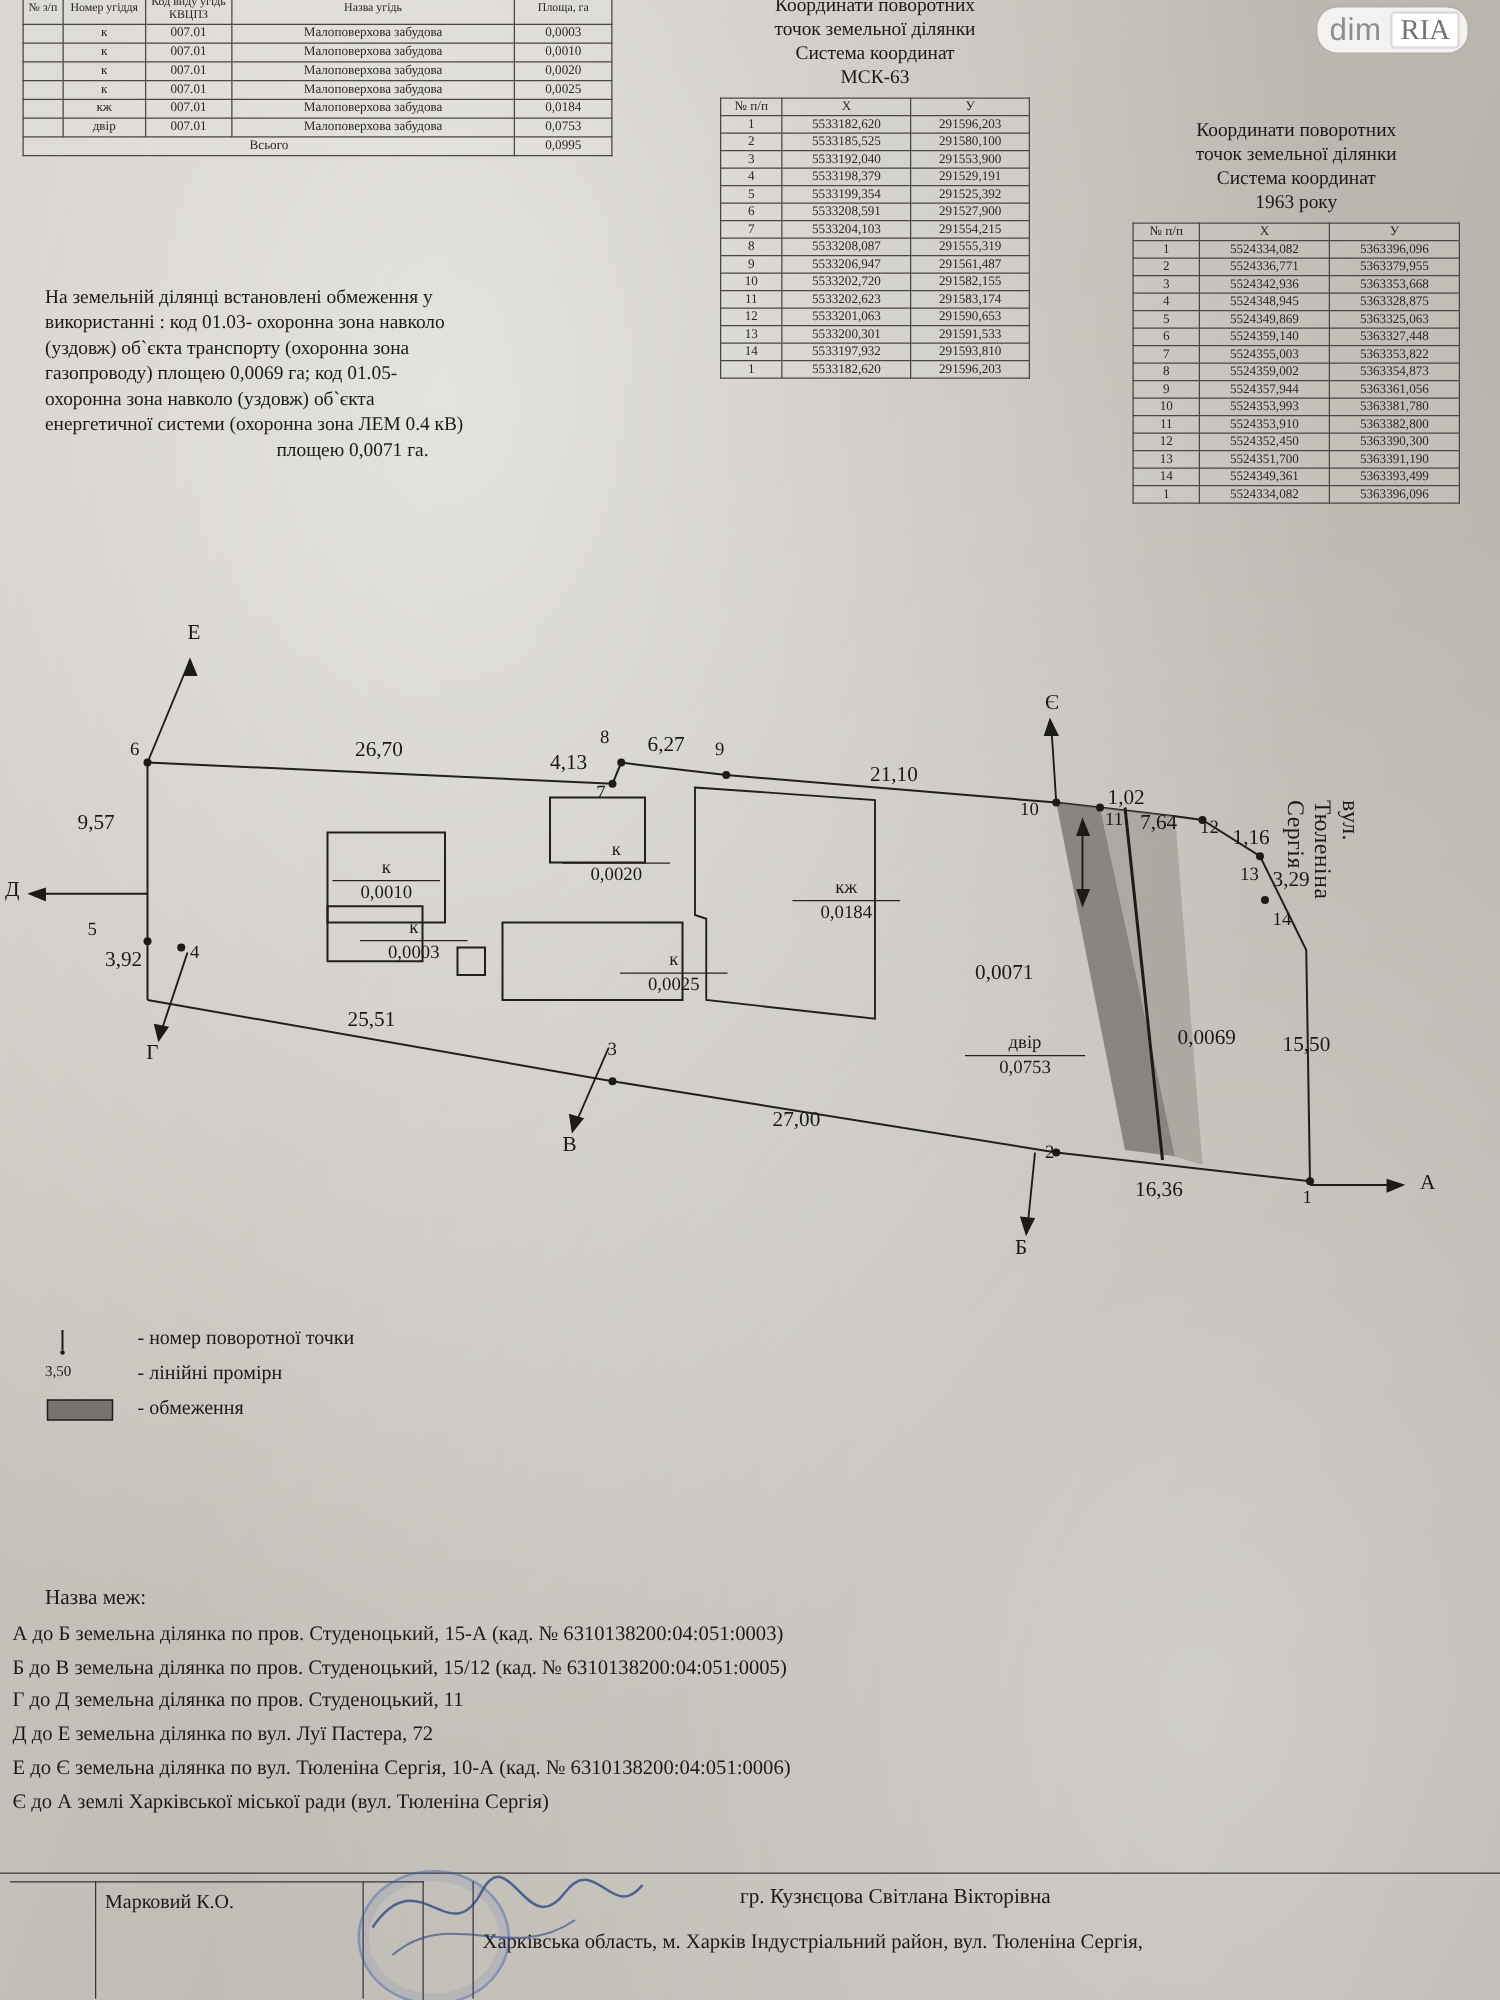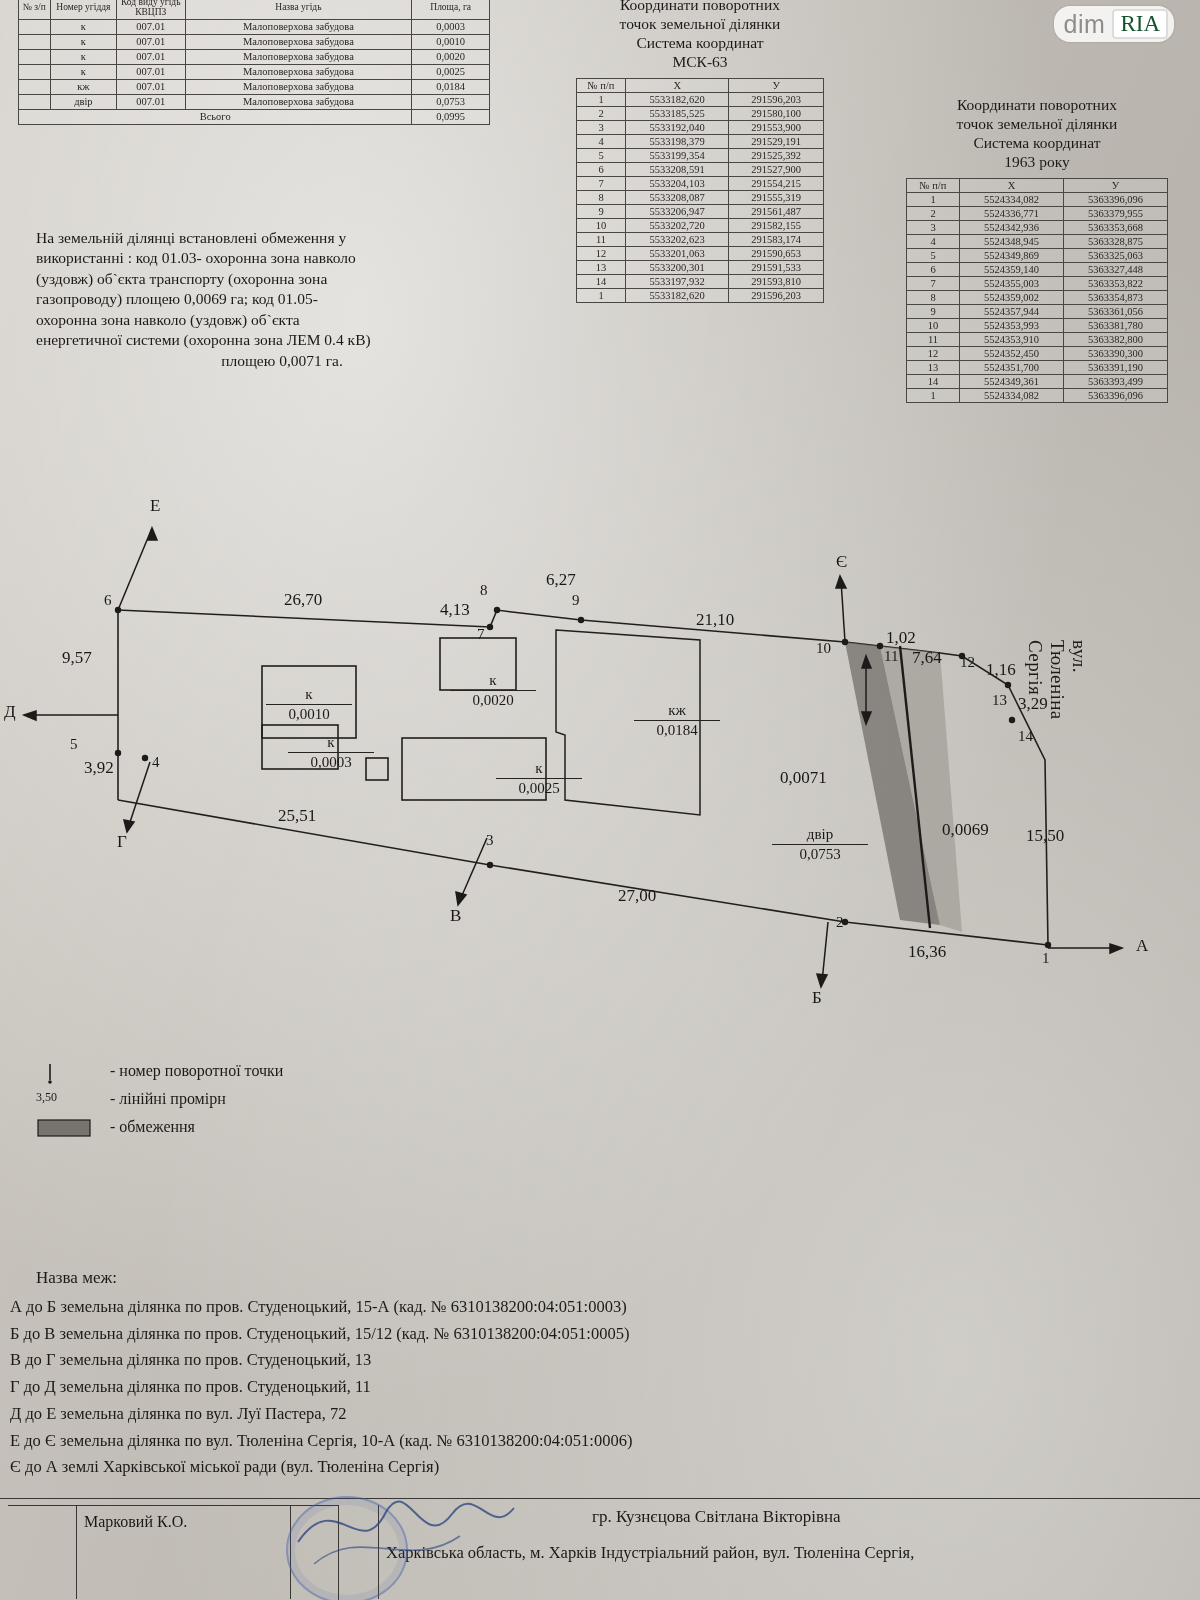--- a/index.html
+++ b/index.html
@@ -87,21 +87,21 @@
     border-radius: 16px;
     padding: 3px 6px 3px 10px;
     box-shadow: 0 0 2px rgba(0,0,0,0.2);
   }
   #watermark .dim {
     font-family: "Liberation Sans", sans-serif;
     font-size: 25px; color: #8d8d8d; letter-spacing: 0.5px;
   }
   #watermark .ria {
     font-family: "Liberation Serif", serif;
-    font-size: 23px; color: #14532d;
+    font-size: 23px; color: #737373;
     border: 2px solid #dcdcdc; border-radius: 4px;
     padding: 0 6px; margin-left: 7px;
     background: #fff;
   }
 
   
   #drawing {
     position: absolute; left: 0; top: 470px;
     width: 1200px; height: 590px;
   }
@@ -525,21 +525,21 @@
     <div class="lbl num" style="left:960px; top:184px;">12</div>
     <div class="lbl num" style="left:992px; top:222px;">13</div>
     <div class="lbl num" style="left:1018px;top:258px;">14</div>
     <div class="lbl num" style="left:1042px;top:480px;">1</div>
     <div class="lbl num" style="left:836px; top:444px;">2</div>
     <div class="lbl num" style="left:486px; top:362px;">3</div>
     <div class="lbl num" style="left:152px; top:284px;">4</div>
     <div class="lbl num" style="left:70px;  top:266px;">5</div>
 
     <div class="lbl dim" style="left:284px; top:120px;">26,70</div>
-    <div class="lbl dim" style="left:518px; top:100px;margin-left:28px;">6,27</div>
+    <div class="lbl dim" style="left:518px; top:116px;">6,27</div>
     <div class="lbl dim" style="left:440px; top:130px;">4,13</div>
     <div class="lbl dim" style="left:696px; top:140px;">21,10</div>
     <div class="lbl dim" style="left:62px;  top:178px;">9,57</div>
     <div class="lbl dim" style="left:84px;  top:288px;">3,92</div>
     <div class="lbl dim" style="left:278px; top:336px;">25,51</div>
     <div class="lbl dim" style="left:618px; top:416px;">27,00</div>
     <div class="lbl dim" style="left:908px; top:472px;">16,36</div>
     <div class="lbl dim" style="left:886px; top:158px;">1,02</div>
     <div class="lbl dim" style="left:912px; top:178px;">7,64</div>
     <div class="lbl dim" style="left:986px; top:190px;">1,16</div>
@@ -605,21 +605,20 @@
           </svg>
       </span>
       <span class="txt">- обмеження</span>
     </div>
   </div>
 
   <div id="borders">
     <div class="ttl" style="margin-left:26px;">Назва меж:</div>
     <div class="line">А до Б земельна ділянка по пров. Студеноцький, 15-А (кад. № 6310138200:04:051:0003)</div>
     <div class="line">Б до В земельна ділянка по пров. Студеноцький, 15/12 (кад. № 6310138200:04:051:0005)</div>
-    <div class="line">В до Г земельна ділянка по пров. Студеноцький, 13</div>
     <div class="line">Г до Д земельна ділянка по пров. Студеноцький, 11</div>
     <div class="line">Д до Е земельна ділянка по вул. Луї Пастера, 72</div>
     <div class="line">Е до Є земельна ділянка по вул. Тюленіна Сергія, 10-А (кад. № 6310138200:04:051:0006)</div>
     <div class="line">Є до А землі Харківської міської ради (вул. Тюленіна Сергія)</div>
   </div>
 
   <div id="bottom">
     <div class="cell-left"></div>
     <div class="vline" style="left:76px;"></div>
     <div class="vline" style="left:290px;"></div>

